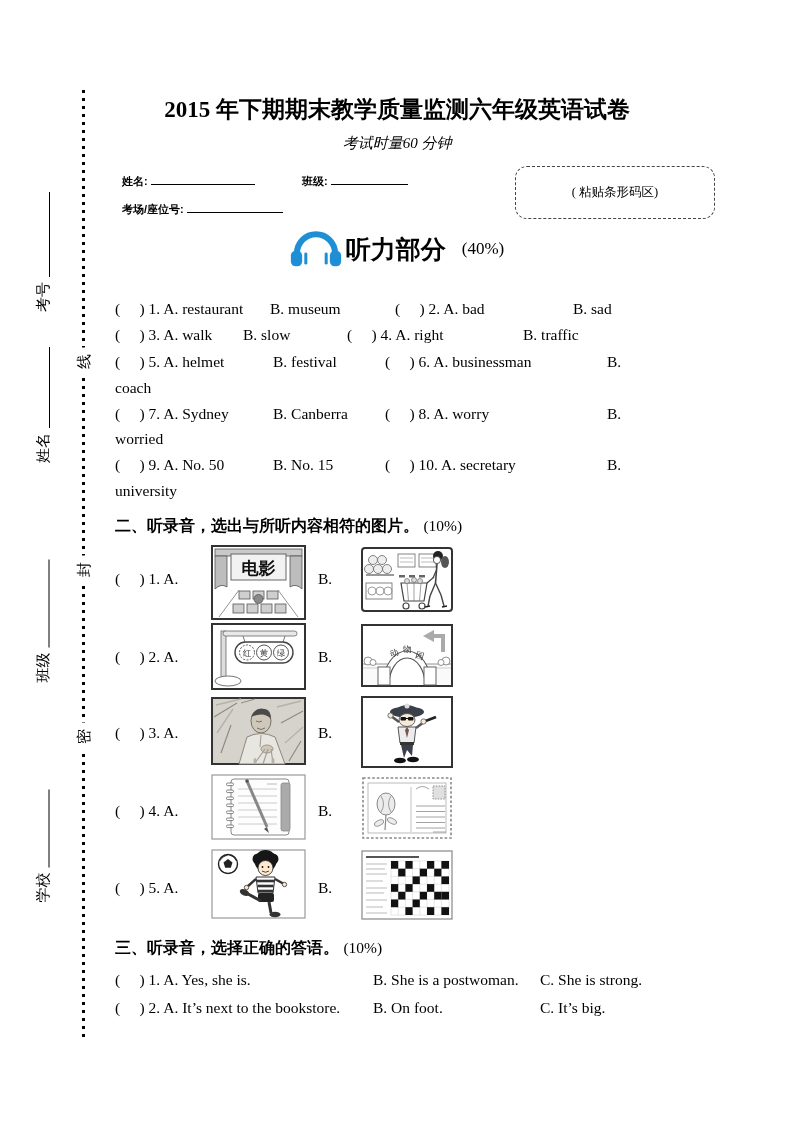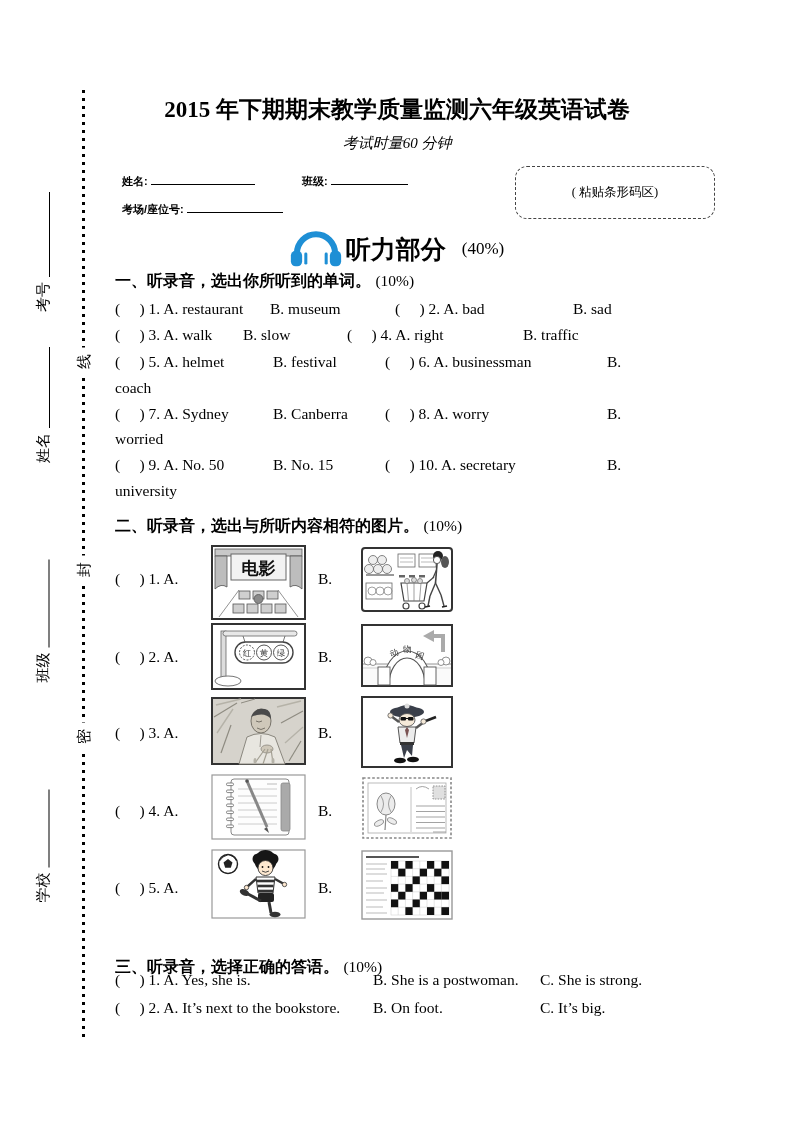--- a/index.html
+++ b/index.html
@@ -90,24 +90,20 @@
       <path d="M8,36 v-8 a22,22 0 0 1 44,0 v8" fill="none" stroke="#1E8FD5" stroke-width="7" stroke-linecap="round"></path>
       <rect x="1" y="25" width="13" height="18" rx="5.5" fill="#1E8FD5"></rect>
       <rect x="16.5" y="27" width="3.5" height="14" rx="1.7" fill="#1E8FD5"></rect>
       <rect x="46" y="25" width="13" height="18" rx="5.5" fill="#1E8FD5"></rect>
       <rect x="40" y="27" width="3.5" height="14" rx="1.7" fill="#1E8FD5"></rect>
     </svg>
     <span class="lt cnb">听力部分</span>
     <span class="lp">(40%)</span>
   </div>
 
-  <div class="sechead cnb" style="left:115px; top:271px;">
-    <span>一、听录音，选出你所听到的单词。</span>
-    <span class="pct">(10%)</span>
-  </div>
 
   <span class="seg" style="left:115px; top:300px;">(     ) 1. A. restaurant</span>
   <span class="seg" style="left:270px; top:300px;">B. museum</span>
   <span class="seg" style="left:395px; top:300px;">(     ) 2. A. bad</span>
   <span class="seg" style="left:573px; top:300px;">B. sad</span>
 
   <span class="seg" style="left:115px; top:326px;">(     ) 3. A. walk</span>
   <span class="seg" style="left:243px; top:326px;">B. slow</span>
   <span class="seg" style="left:347px; top:326px;">(     ) 4. A. right</span>
   <span class="seg" style="left:523px; top:326px;">B. traffic</span>
@@ -422,21 +418,21 @@
           <rect x="80.4" y="41.8" width="7.6" height="7.7"></rect>
         <rect x="30" y="49.5" width="7.2" height="7.7"></rect>
           <rect x="51.6" y="49.5" width="7.2" height="7.7"></rect>
         <rect x="44.4" y="57.2" width="7.2" height="7.8"></rect>
           <rect x="66" y="57.2" width="7.2" height="7.8"></rect>
         <rect x="80.4" y="57.2" width="7.6" height="7.8"></rect>
       </g>
     </svg>
   </div>
 
-  <div class="sechead cnb" style="left:115px; top:938px;margin-top:19px;">
+  <div class="sechead cnb" style="left:115px; top:938px;">
     <span>三、听录音，选择正确的答语。</span>
     <span class="pct">(10%)</span>
   </div>
 
   <span class="seg" style="left:115px; top:971px;">(     ) 1. A. Yes, she is.</span>
   <span class="seg" style="left:373px; top:971px;">B. She is a postwoman.</span>
   <span class="seg" style="left:540px; top:971px;">C. She is strong.</span>
 
   <span class="seg" style="left:115px; top:999px;">(     ) 2. A. It’s next to the bookstore.</span>
   <span class="seg" style="left:373px; top:999px;">B. On foot.</span>

